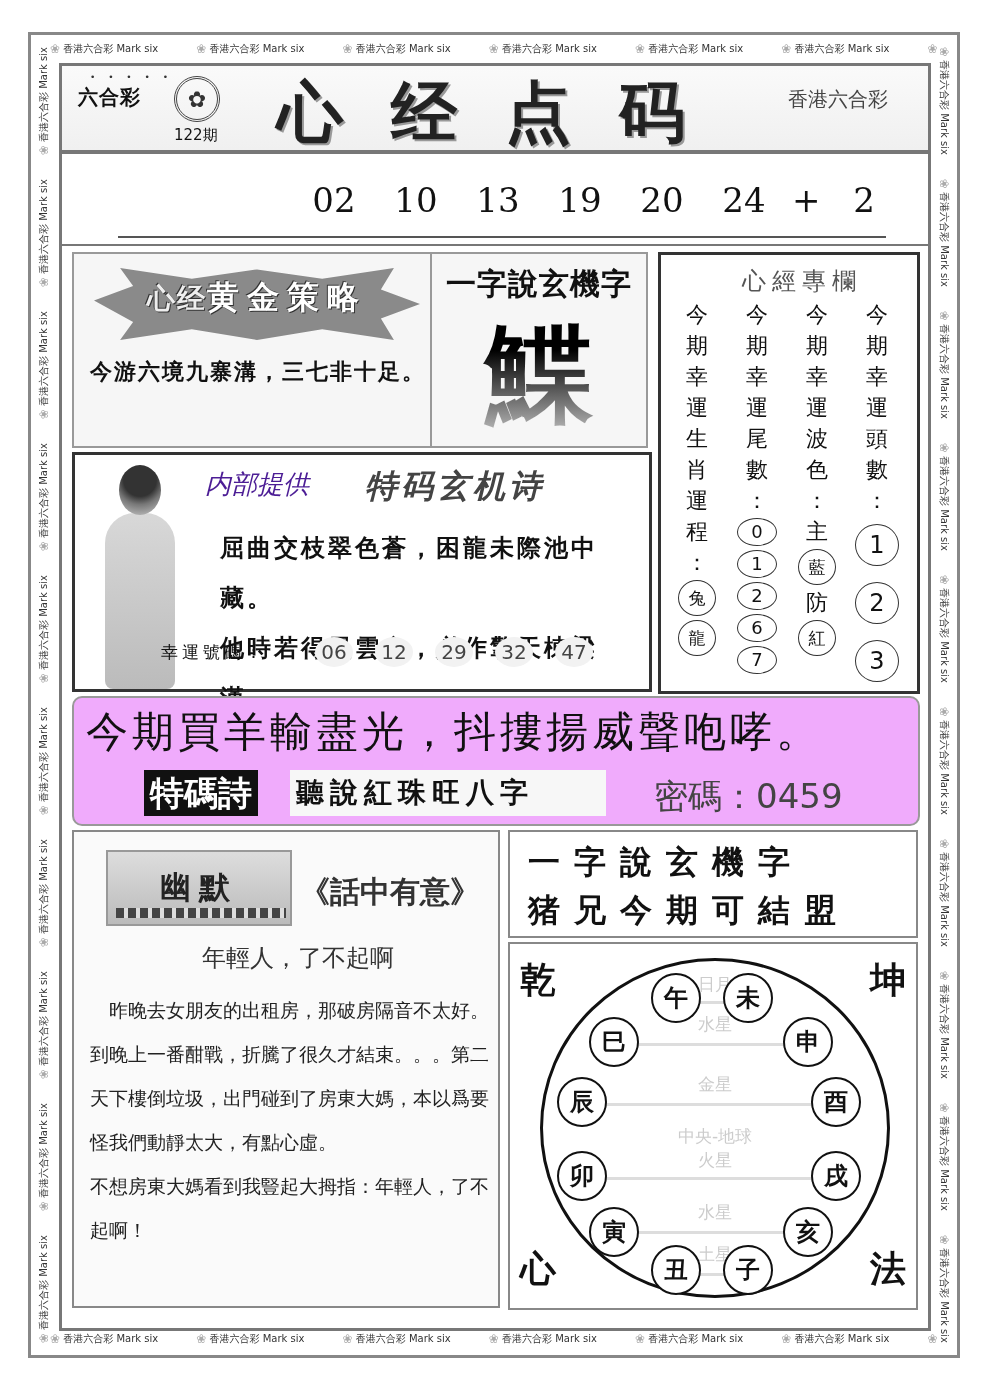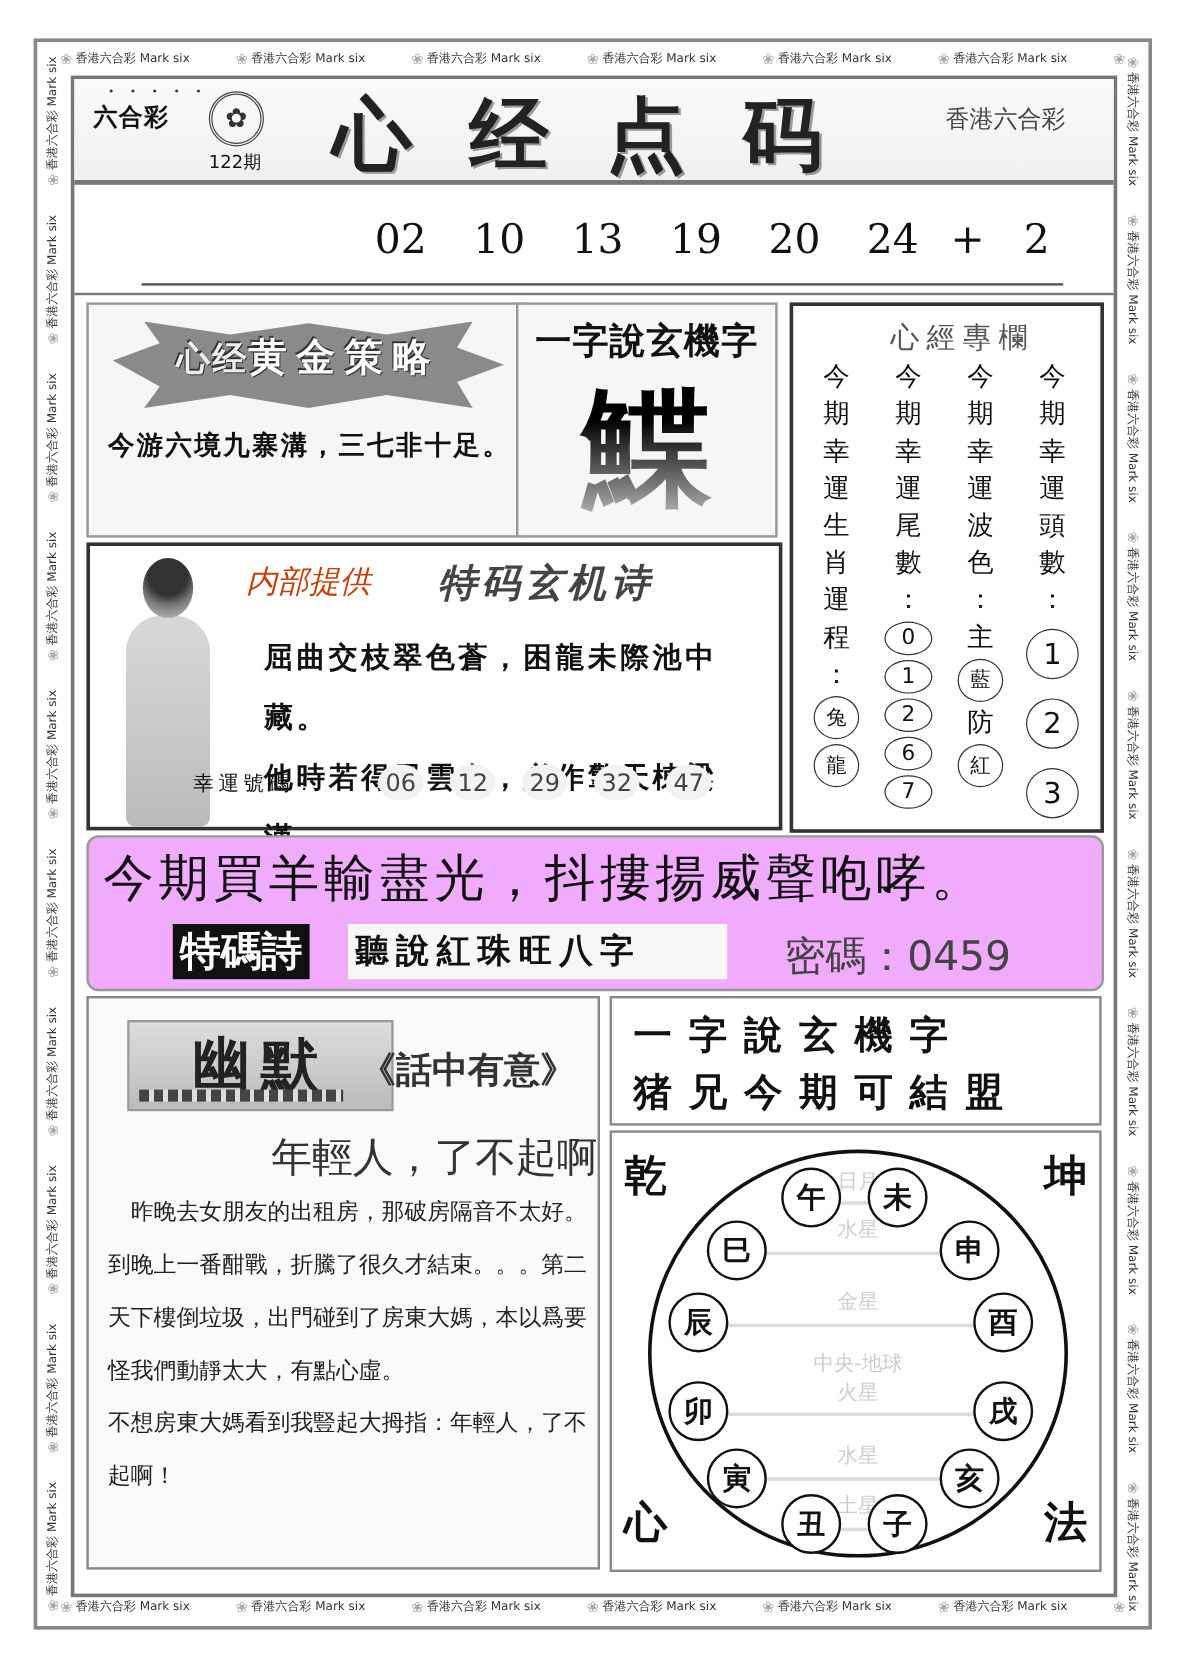--- a/index.html
+++ b/index.html
@@ -56,40 +56,40 @@
   .vcol { position: absolute; top: 44px; width: 40px; display: flex; flex-direction: column; align-items: center; font-size: 22px; line-height: 31px; }
   .circ { width: 40px; height: 28px; border: 1.5px solid #333; border-radius: 50%; display: flex; align-items: center; justify-content: center; font-size: 18px; margin: 2px 0; line-height: 1; }
   .circ.big { width: 44px; height: 42px; font-size: 24px; margin: 8px 0; }
   .circ.mid { width: 38px; height: 36px; font-size: 17px; }
 
   
   .poem-box { position: absolute; left: 10px; top: 386px; width: 580px; height: 240px; border: 3px solid #333; background: #fff; }
   .girl { position: absolute; left: 8px; top: 8px; width: 110px; height: 226px; }
   .girl-head { position: absolute; left: 36px; top: 2px; width: 42px; height: 50px; border-radius: 50%; background: radial-gradient(circle at 50% 30%, #333 40%, #777 60%, #ccc); }
   .girl-body { position: absolute; left: 22px; top: 50px; width: 70px; height: 176px; background: linear-gradient(#d8d8d8, #bbb); border-radius: 30px 30px 8px 8px; }
-  .poem-sub { position: absolute; left: 130px; top: 12px; font-size: 26px; font-style: italic; color: #c2410c; }
+  .poem-sub { position: absolute; left: 130px; top: 12px; font-size: 26px; font-style: italic; color: #4c1d95; }
   .poem-title { position: absolute; left: 290px; top: 10px; font-size: 32px; font-weight: bold; font-style: italic; color: #444; letter-spacing: 4px; }
   .poem-lines { position: absolute; left: 145px; top: 68px; font-family: "DejaVu Serif", serif; font-size: 24px; font-weight: bold; line-height: 50px; letter-spacing: 3px; }
   .lucky-label { position: absolute; left: 86px; top: 186px; font-size: 17px; letter-spacing: 4px; }
   .lucky-nums { position: absolute; left: 240px; top: 182px; display: flex; gap: 22px; font-size: 20px; color: #444; }
   .lucky-nums span { width: 38px; height: 30px; border-radius: 50%; background: #f2f2f2; display: flex; align-items: center; justify-content: center; }
 
   
   .headline-box { position: absolute; left: 10px; top: 630px; width: 848px; height: 130px; border: 2px solid #999; border-radius: 10px; background: #f0abfc; }
   .headline { position: absolute; left: 12px; top: 6px; font-size: 42px; letter-spacing: 4px; }
   .tm-label { position: absolute; left: 70px; top: 72px; background: #111; color: #fff; font-size: 34px; font-weight: bold; padding: 0 6px; height: 46px; line-height: 46px; }
   .tm-text { position: absolute; left: 216px; top: 72px; width: 316px; height: 46px; line-height: 46px; font-family: "DejaVu Serif", serif; font-size: 28px; font-weight: bold; letter-spacing: 6px; background: #f7f7f7; padding-left: 6px; }
   .password { position: absolute; left: 580px; top: 76px; font-size: 34px; color: #444; }
 
   
   .humor-box { position: absolute; left: 10px; top: 764px; width: 428px; height: 478px; border: 2px solid #888; background: #fafafa; }
-  .humor-badge { position: absolute; left: 32px; top: 18px; width: 222px; height: 76px; background: linear-gradient(#ddd, #bbb); border: 2px solid #999; display: flex; align-items: center; justify-content: center; font-size: 49px; font-weight: bold; letter-spacing: 8px; color: #222; }
+  .humor-badge { position: absolute; left: 32px; top: 18px; width: 186px; height: 76px; background: linear-gradient(#ddd, #bbb); border: 2px solid #999; display: flex; align-items: center; justify-content: center; font-size: 31px; font-weight: bold; letter-spacing: 8px; color: #222; }
   .humor-badge::after { content: ""; position: absolute; left: 8px; bottom: 6px; width: 170px; height: 10px; background: repeating-linear-gradient(90deg, #444 0 8px, #ddd 8px 12px); }
   .humor-tag { position: absolute; left: 226px; top: 40px; font-size: 30px; font-weight: bold; color: #333; }
-  .humor-heading { position: absolute; left: 0; top: 110px; width: 100%; text-align: right; font-size: 34px; color: #333; }
+  .humor-heading { position: absolute; left: 12px; top: 110px; width: 100%; text-align: center; font-size: 24px; color: #333; }
   .humor-text { position: absolute; left: 16px; top: 156px; width: 400px; font-size: 19px; line-height: 44px; color: #222; }
   .humor-text p { margin: 0; }
 
   
   .riddle-box { position: absolute; left: 446px; top: 764px; width: 410px; height: 108px; border: 2px solid #888; background: #fff; }
   .riddle { position: absolute; left: 18px; top: 6px; font-family: "DejaVu Serif", serif; font-size: 32px; font-weight: bold; line-height: 48px; letter-spacing: 14px; }
 
   
   .wheel-box { position: absolute; left: 446px; top: 876px; width: 410px; height: 368px; border: 2px solid #888; background: #fff; }
   .corner { position: absolute; font-family: "DejaVu Serif", serif; font-size: 36px; font-weight: bold; }

